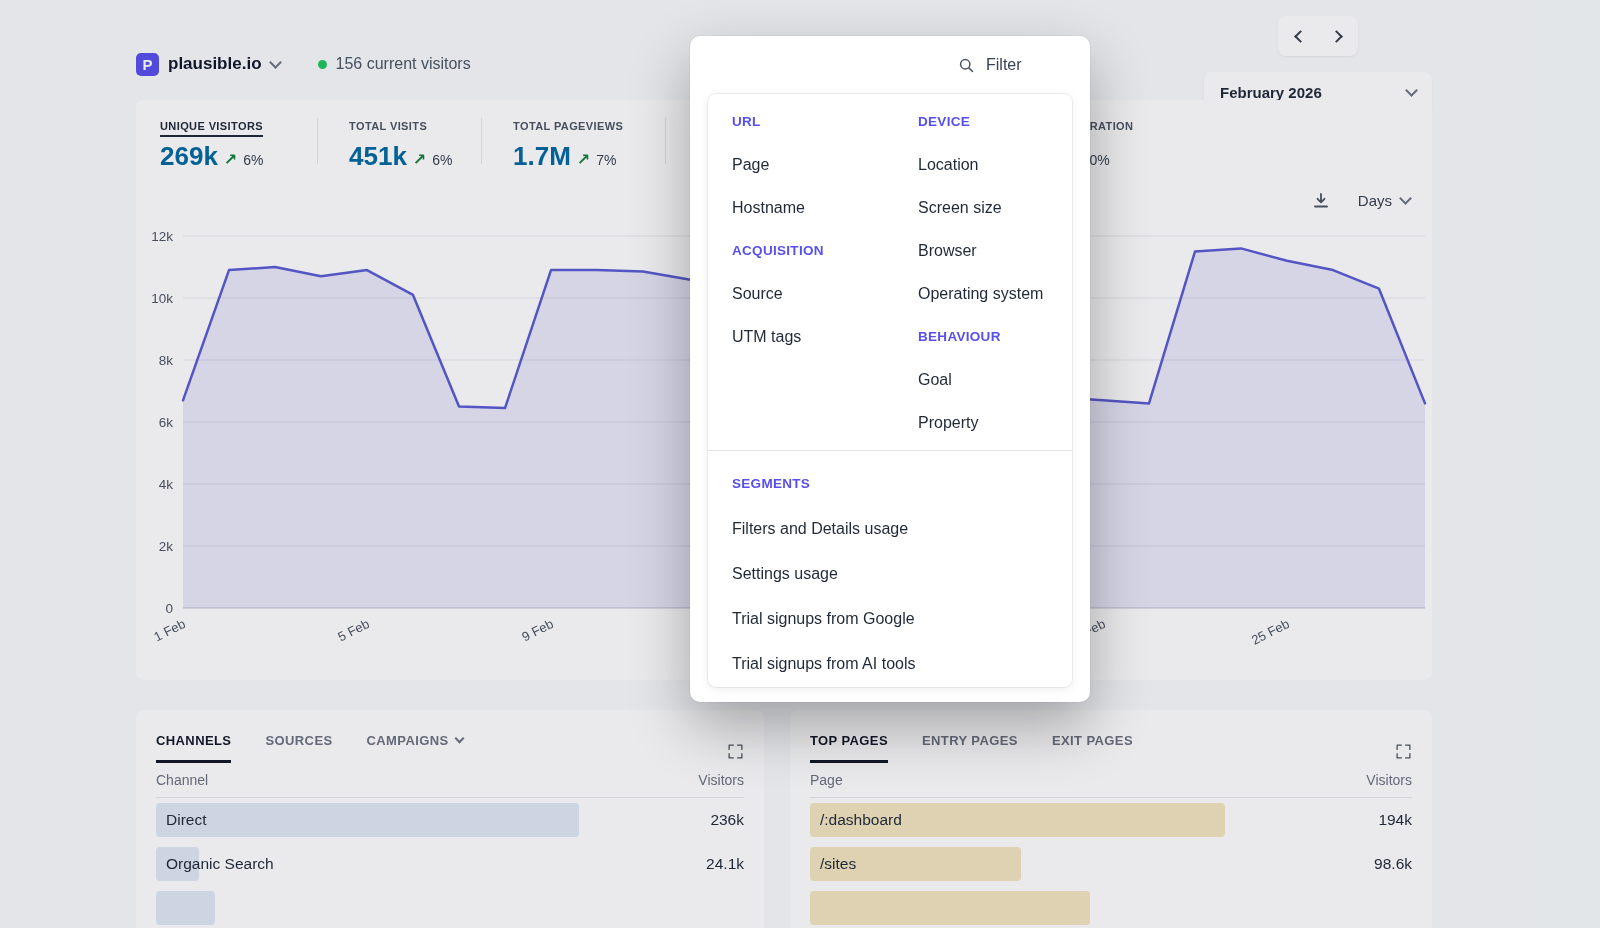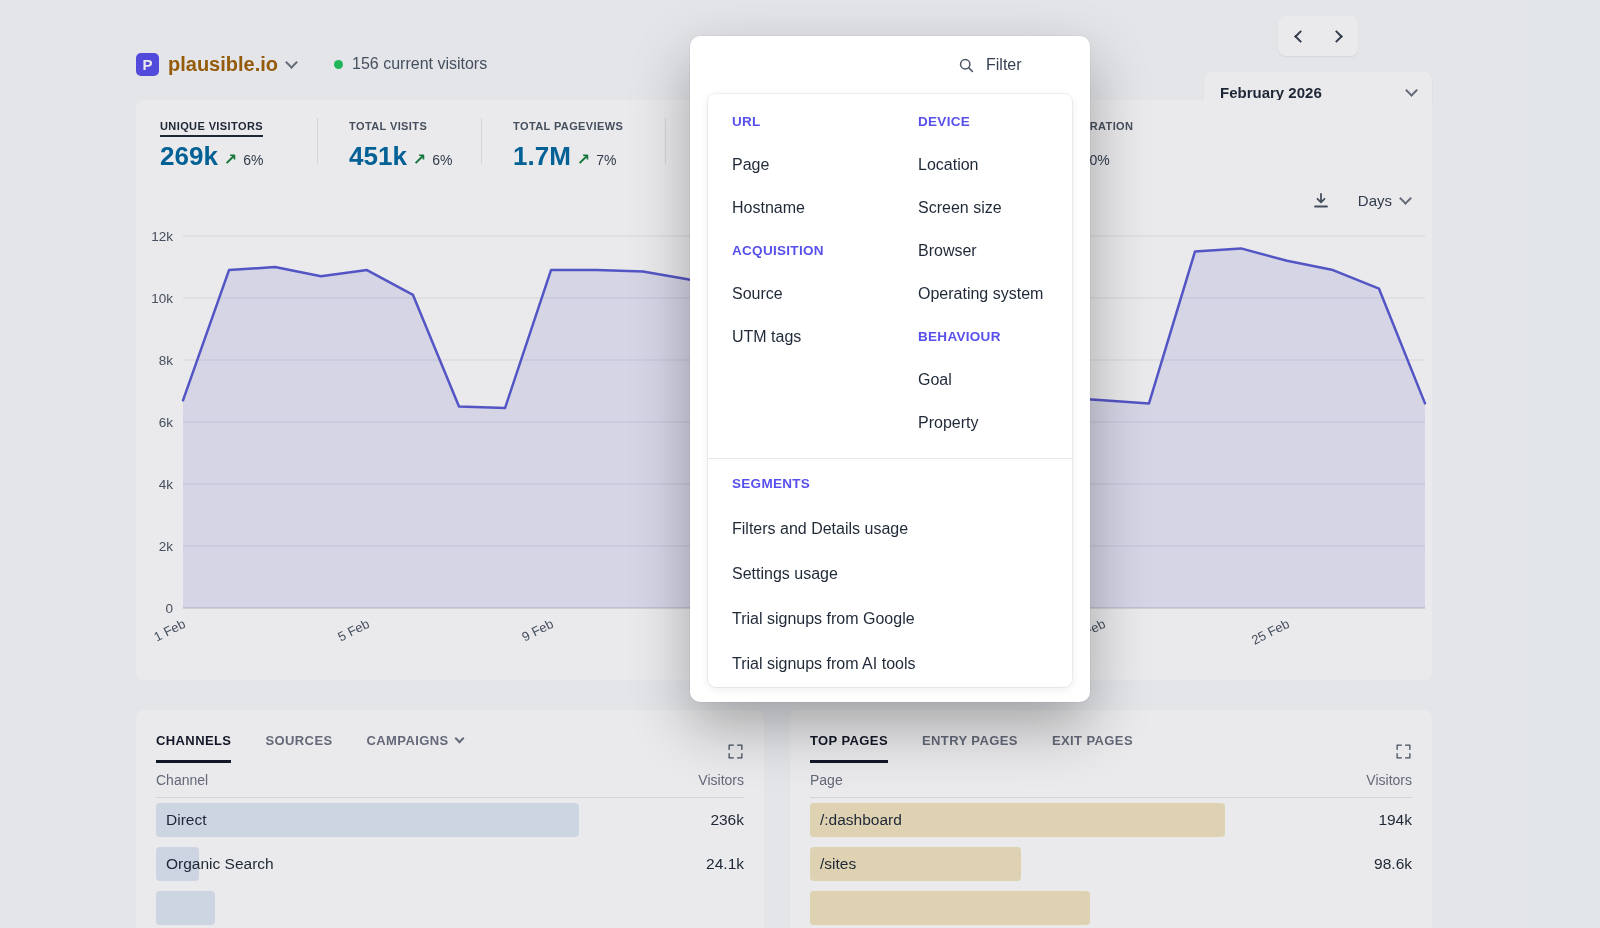--- a/index.html
+++ b/index.html
@@ -6,21 +6,21 @@
   body{
     width:1600px;height:928px;overflow:hidden;position:relative;
     background:#f8fafc;
     font-family:"Liberation Sans","DejaVu Sans",sans-serif;
     -webkit-font-smoothing:antialiased;
   }
   
   .topbar{position:absolute;left:136px;top:44px;width:1296px;height:40px;display:flex;align-items:center;z-index:1;}
   .site-switcher{display:flex;align-items:center;gap:9px;cursor:pointer;}
   .logo{width:23px;height:23px;border-radius:5px;background:#5850ec;color:#fff;font-weight:700;font-size:15px;display:flex;align-items:center;justify-content:center;}
-  .site-name{font-size:20px;font-weight:700;color:#a16207;}
+  .site-name{font-size:17px;font-weight:700;color:#0f172a;}
   .chev{display:inline-block;width:7px;height:7px;border-right:2px solid #6b7280;border-bottom:2px solid #6b7280;transform:rotate(45deg);margin-top:-4px;}
   .chev.sm{width:5px;height:5px;}
   .visitors{display:flex;align-items:center;gap:9px;margin-left:38px;font-size:16px;color:#4b5563;cursor:pointer;}
   .dot{width:9px;height:9px;border-radius:50%;background:#22c55e;}
   .top-right{margin-left:auto;display:flex;gap:16px;align-items:center;flex-direction:column;}
   .nav-pill{display:flex;align-items:center;background:#fff;border-radius:8px;height:40px;box-shadow:0 1px 2px rgba(0,0,0,0.07);}
   .nav-pill button{width:40px;height:40px;background:none;border:none;display:flex;align-items:center;justify-content:center;cursor:pointer;padding:0;}
   .chev.left{transform:rotate(135deg);border-color:#374151;margin:0 0 0 4px;}
   .chev.right{transform:rotate(-45deg);border-color:#374151;margin:0 4px 0 0;}
   .date-dropdown{width:228px;height:40px;background:#fff;border-radius:8px;display:flex;align-items:center;justify-content:space-between;padding:0 16px;box-sizing:border-box;font-size:15px;font-weight:600;color:#1f2937;box-shadow:0 1px 2px rgba(0,0,0,0.07);cursor:pointer;}
@@ -61,21 +61,21 @@
   .modal-header{height:58px;display:flex;align-items:center;justify-content:flex-end;padding:0 40px;}
   .fsearch{display:flex;align-items:center;gap:9px;}
   .fsearch input{border:none;outline:none;width:62px;font-size:16px;color:#111827;background:transparent;font-family:inherit;}
   .fsearch input::placeholder{color:#374151;opacity:1;}
   .modal-inner{margin:0 18px;border-radius:8px;box-shadow:0 0 0 1px rgba(0,0,0,0.05),0 2px 10px rgba(0,0,0,0.08);height:593px;box-sizing:border-box;background:#fff;}
   .modal-cols{display:flex;padding:6px 0 0 24px;}
   .mcol1{width:186px;}
   .mcol2{flex:1;}
   .f-head{height:43px;display:flex;align-items:center;font-size:13.5px;font-weight:700;letter-spacing:0.3px;color:#5850ec;}
   .f-item{height:43px;display:flex;align-items:center;font-size:16px;color:#1f2937;cursor:pointer;}
-  .segments{margin-top:14px;border-top:1px solid #e5e7eb;padding:2px 24px 0;}
+  .segments{margin-top:6px;border-top:1px solid #e5e7eb;padding:10px 24px 0;}
   .seg-head{height:45px;display:flex;align-items:center;font-size:13.5px;font-weight:700;letter-spacing:0.3px;color:#5850ec;}
   .seg-item{height:45px;display:flex;align-items:center;font-size:16px;color:#1f2937;cursor:pointer;}
   svg.stroke-icon{stroke:#4b5563;fill:none;stroke-width:1.8;stroke-linecap:round;stroke-linejoin:round;}
 </style>
 </head>
 <body>
 
 <header class="topbar">
   <div class="site-switcher">
     <div class="logo">P</div>

